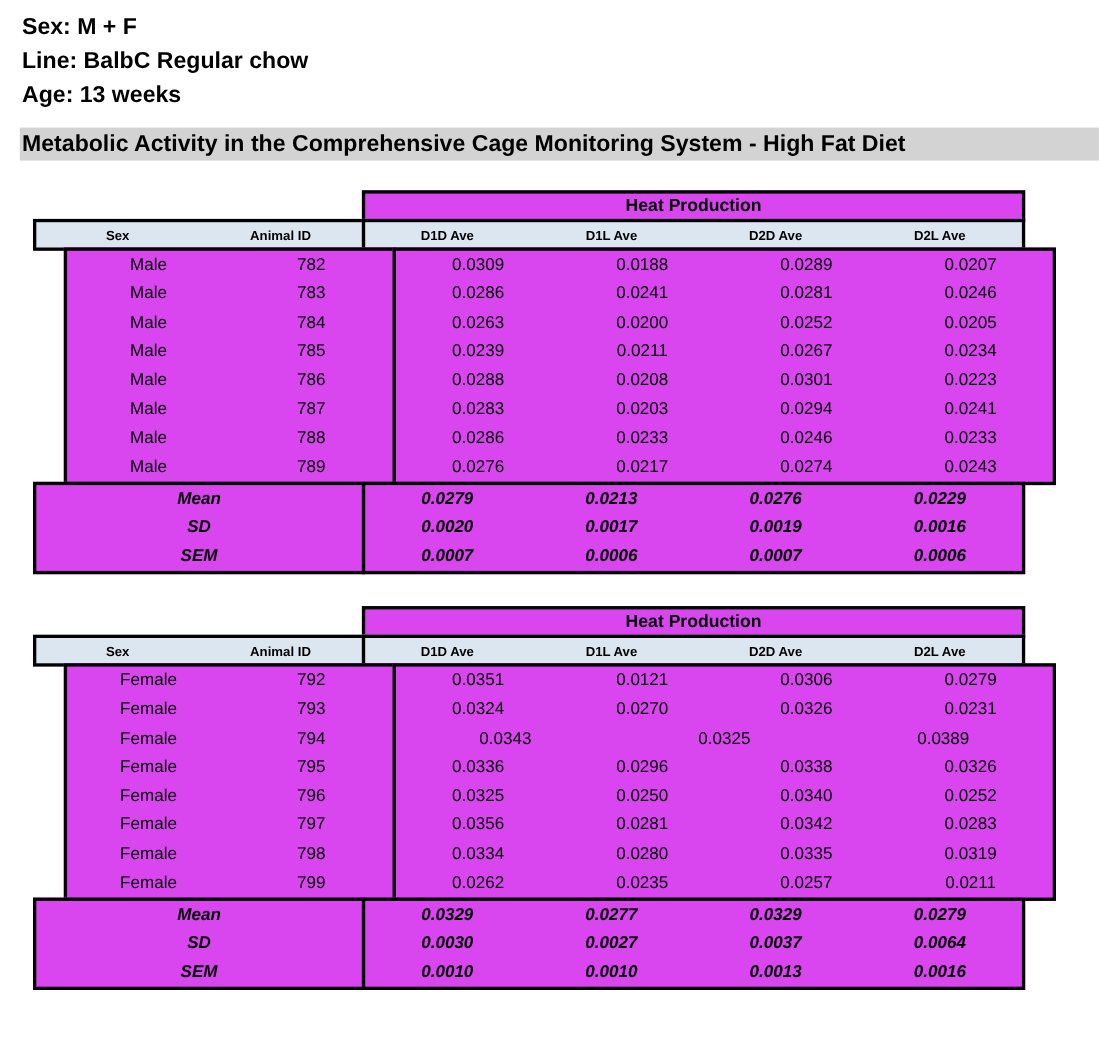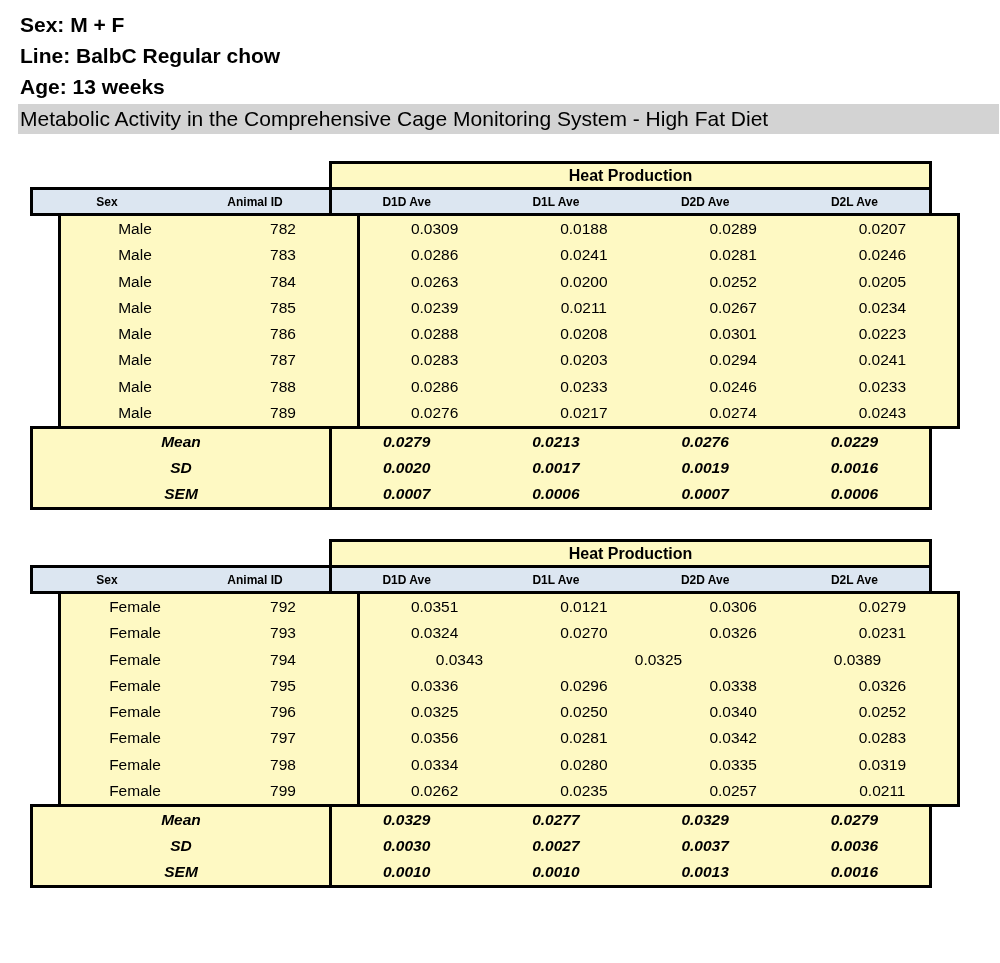--- a/index.html
+++ b/index.html
@@ -12,41 +12,41 @@
     overflow: hidden;
   }
   .meta { padding: 9px 0 0 20px; }
   .meta-line {
     font-weight: bold;
     font-size: 21px;
     line-height: 31px;
     white-space: nowrap;
   }
   .title-band {
-    margin: 2px 0 0 18px;
+    margin: 14px 0 0 18px;
     width: 979px;
     height: 30px;
     line-height: 30px;
     background: var(--band-fill, #d3d3d3);
-    font-weight: normal;
+    font-weight: bold;
     font-size: 21px;
     padding-left: 2px;
     white-space: nowrap;
   }
 
   .tbl { margin-left: 30px; width: 935px; }
   .t1 { margin-top: 27px; }
   .t2 { margin-top: 29px; }
 
   .sec { display: flex; align-items: stretch; }
   .sec + .sec { margin-top: -3px; }
 
   .lblock, .rblock {
     border: 3px solid #000000;
-    background: #fef9c3;
+    background: #d946ef;
     box-sizing: border-box;
   }
   .lblock { width: 302px; }
   .rblock { width: 603px; margin-left: -3px; }
   .spacer { width: 302px; box-sizing: border-box; }
 
   .group-head { height: 29px; }
   .group-head .rblock {
     display: flex; align-items: center; justify-content: center;
     font-weight: bold; font-size: 16px;
@@ -343,21 +343,21 @@
         <div class="trow">
           <div class="cell sum">0.0329</div>
           <div class="cell sum">0.0277</div>
           <div class="cell sum">0.0329</div>
           <div class="cell sum">0.0279</div>
         </div>
         <div class="trow">
           <div class="cell sum">0.0030</div>
           <div class="cell sum">0.0027</div>
           <div class="cell sum">0.0037</div>
-          <div class="cell sum">0.0036</div>
+          <div class="cell sum">0.0064</div>
         </div>
         <div class="trow">
           <div class="cell sum">0.0010</div>
           <div class="cell sum">0.0010</div>
           <div class="cell sum">0.0013</div>
           <div class="cell sum">0.0016</div>
         </div>
       </div>
   </div>
 </div>

